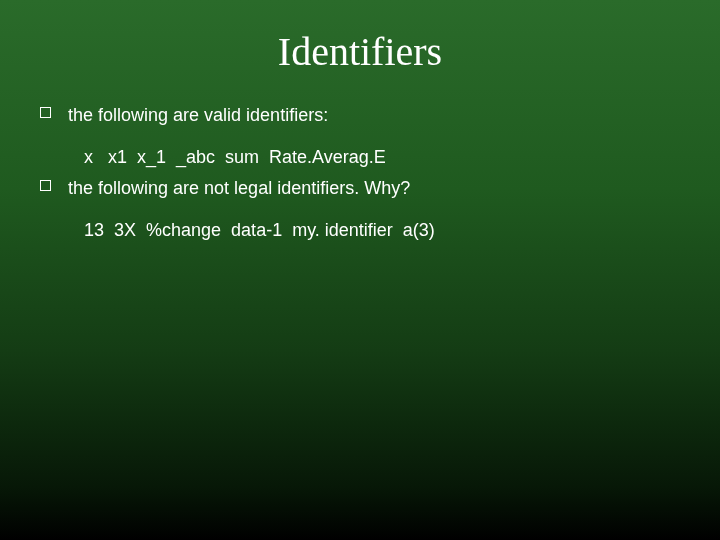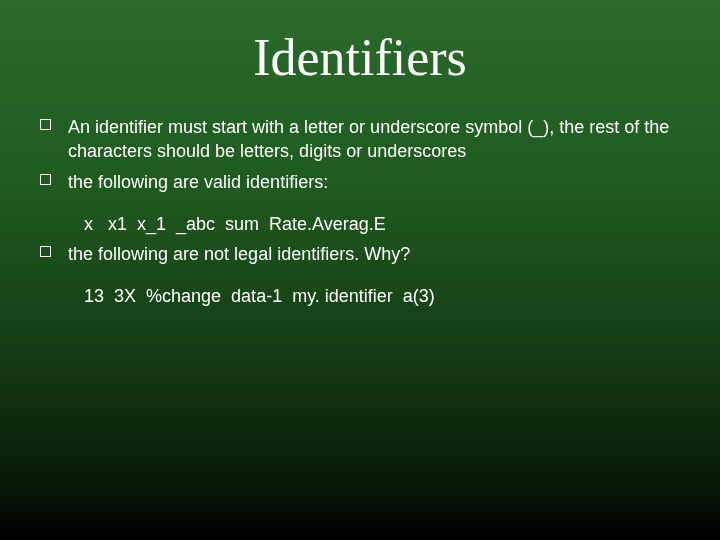--- a/index.html
+++ b/index.html
@@ -13,21 +13,21 @@
   .slide {
     width: 720px;
     height: 540px;
     background: linear-gradient(to bottom, #2a6b2a 0%, #1f5a1f 35%, #143c14 65%, #071807 90%, #000000 100%);
     color: #ffffff;
     box-sizing: border-box;
     padding: 28px 40px 40px 40px;
   }
   .title {
     font-family: "Times New Roman", Times, serif;
-    font-size: 52px;
+    font-size: 40px;
     text-align: center;
     margin: 0 0 28px 0;
     font-weight: normal;
   }
   ul.bullets {
     list-style: none;
     padding: 0;
     margin: 0;
   }
   ul.bullets > li {
@@ -68,24 +68,20 @@
 </head>
 <body>
 
 <div class="slide">
 
   <h1 class="title">Identifiers</h1>
 
   <ul class="bullets">
 
 
-    <li>
-      <span class="bullet-box"></span>
-      <span>An identifier must start with a letter or underscore symbol (_), the rest of the characters should be letters, digits or underscores</span>
-    </li>
 
     <li>
       <span class="bullet-box"></span>
       <span>the following are valid identifiers:</span>
       <div class="code-line">x   x1  x_1  _abc  sum  Rate.Averag.E</div>
     </li>
 
     <li>
       <span class="bullet-box"></span>
       <span>the following are not legal identifiers. Why?</span>

